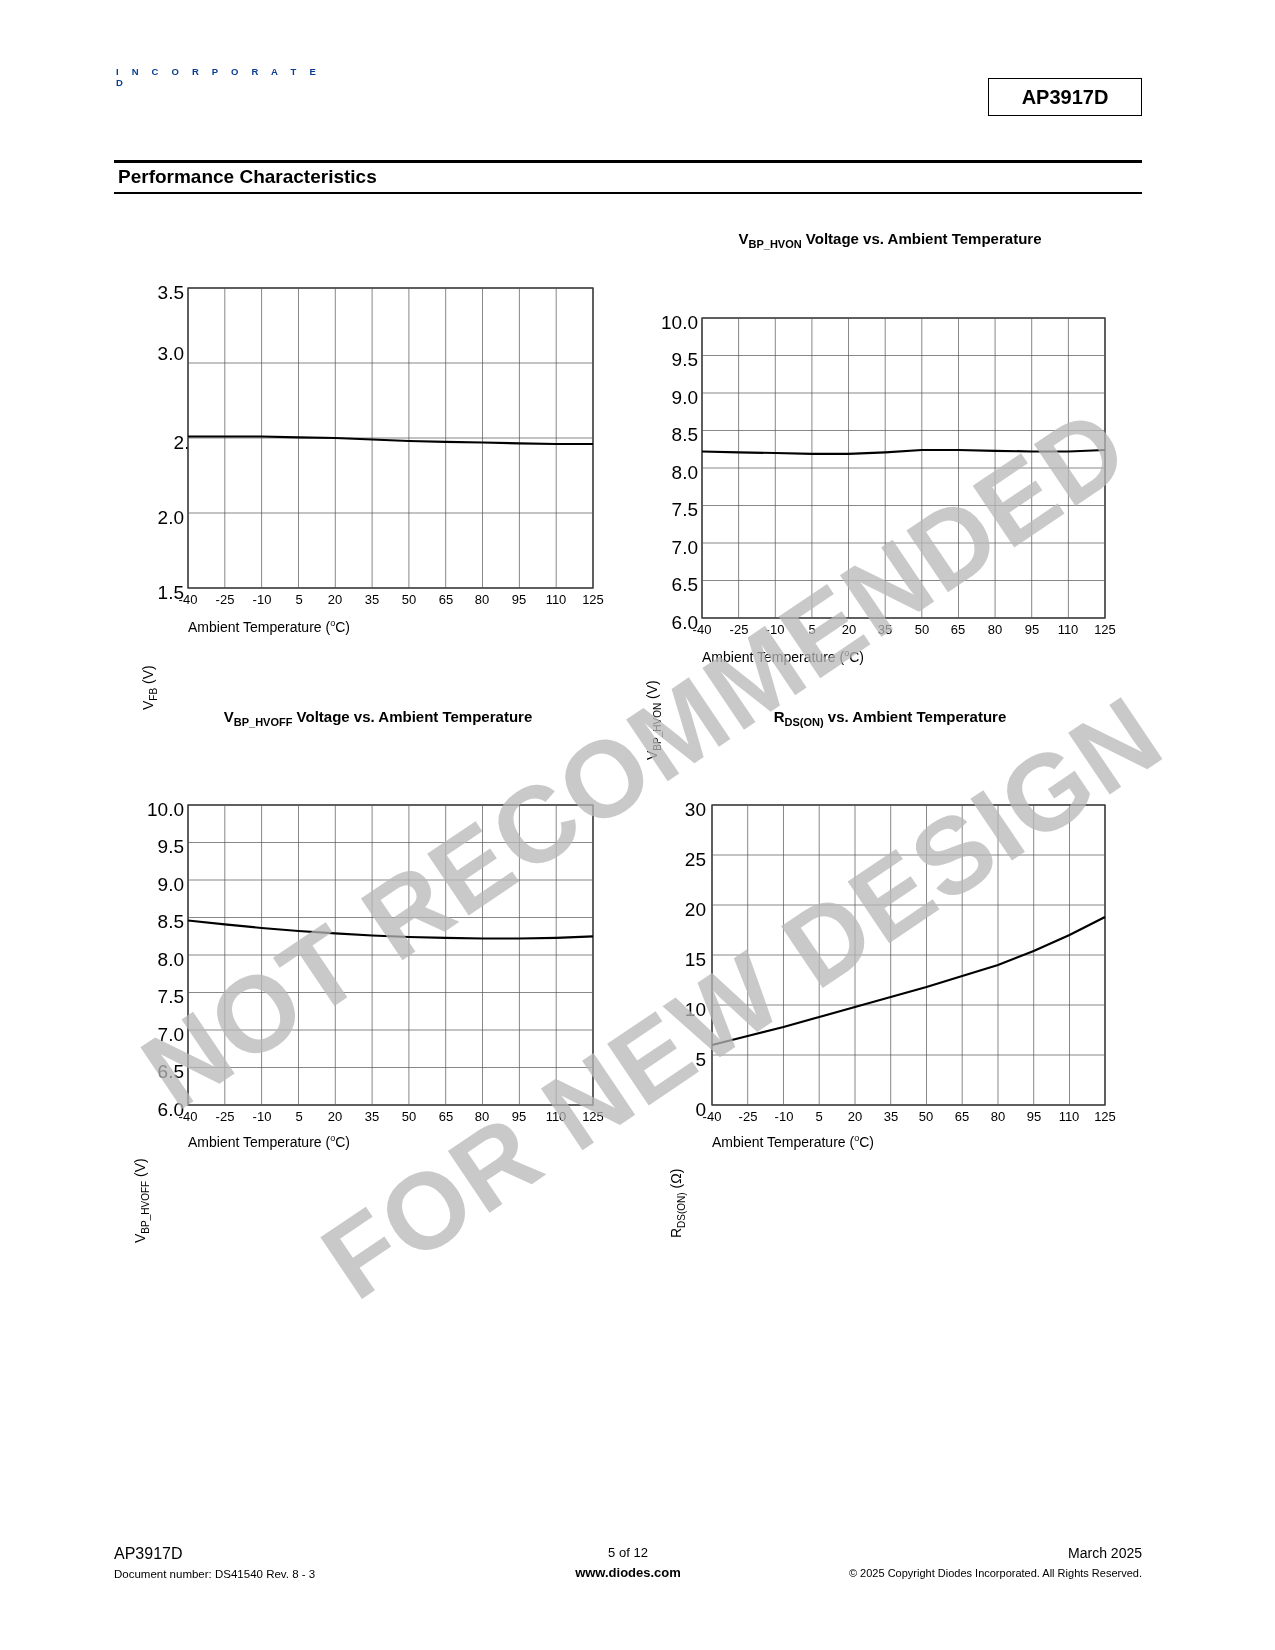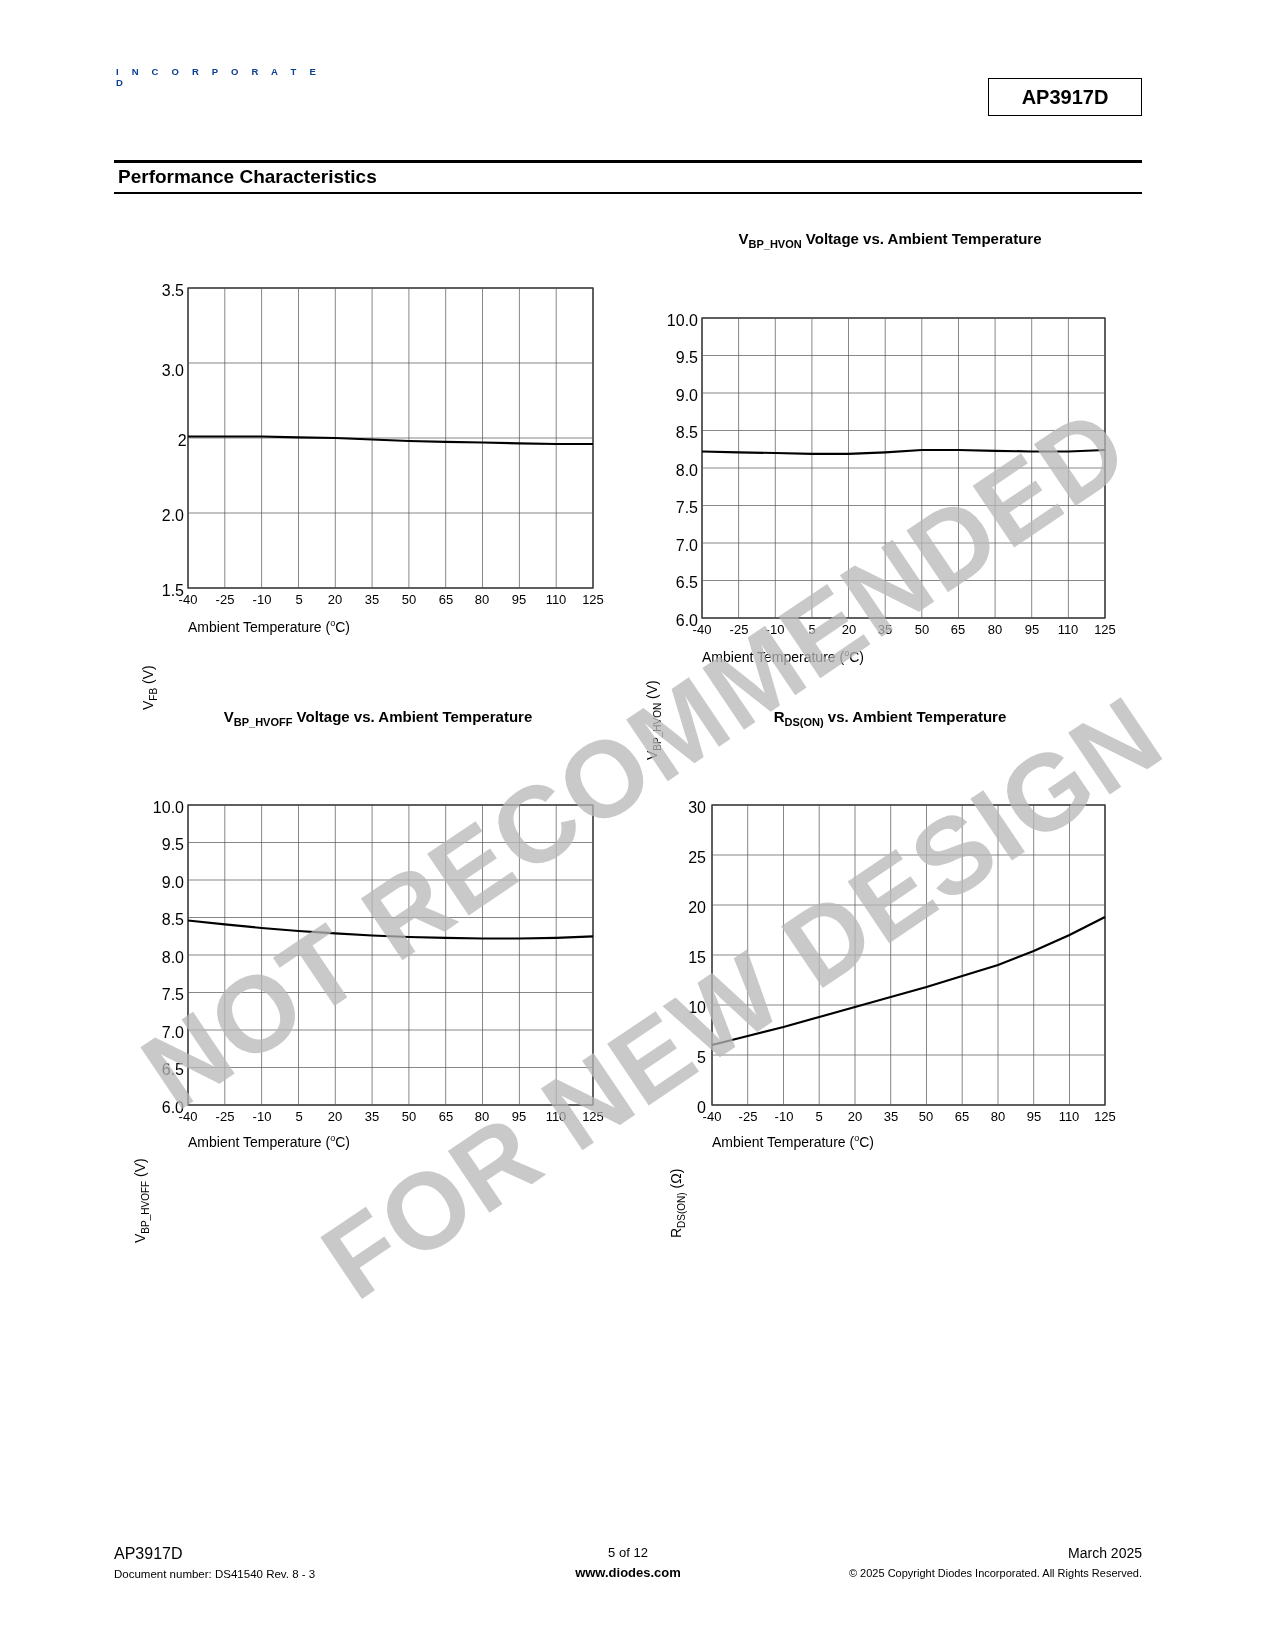--- a/index.html
+++ b/index.html
@@ -106,21 +106,21 @@
   .ylabel {
     position: absolute;
     font-size: 14px;
     white-space: nowrap;
     transform-origin: 0 0;
     transform: rotate(-90deg);
   }
   .ylabel sub { font-size: 10px; }
   .ytick {
     position: absolute;
-    font-size: 16px;
+    font-size: 19px;
     text-align: right;
     white-space: nowrap;
   }
   .xtick {
     position: absolute;
     font-size: 13px;
     text-align: center;
     white-space: nowrap;
   }
   .xlabel {
@@ -213,21 +213,21 @@
   <div class="section-title">Performance Characteristics</div>
   <div class="rule-bottom"></div>
 
   <div class="chart-block" style="left:118px; top:230px; width:520px;">
     <div class="plot-area" style="height:400px;">
       <div class="ylabel" style="left:22px; top:480px;">
         V<sub>FB</sub> (V)
       </div>
 
       <div class="ytick" style="left:22px; top:52px; width:44px;">3.5</div>
-      <div class="ytick" style="left:22px; top:132px; width:44px;">3.0</div>
+      <div class="ytick" style="left:22px; top:113px; width:44px;">3.0</div>
       <div class="ytick" style="left:38px; top:202px; width:44px;">2.5</div>
       <div class="ytick" style="left:22px; top:277px; width:44px;">2.0</div>
       <div class="ytick" style="left:22px; top:352px; width:44px;">1.5</div>
       <svg width="520" height="400" viewBox="0 0 520 400" style="position:absolute;left:0;top:0;">
 
         <rect x="70" y="58" width="405" height="300" fill="#ffffff" stroke="#000" stroke-width="1.2"></rect>
 
         <g stroke="#555" stroke-width="0.7">
           <line x1="70" y1="58" x2="70" y2="358"></line>
           <line x1="106.8" y1="58" x2="106.8" y2="358"></line>

